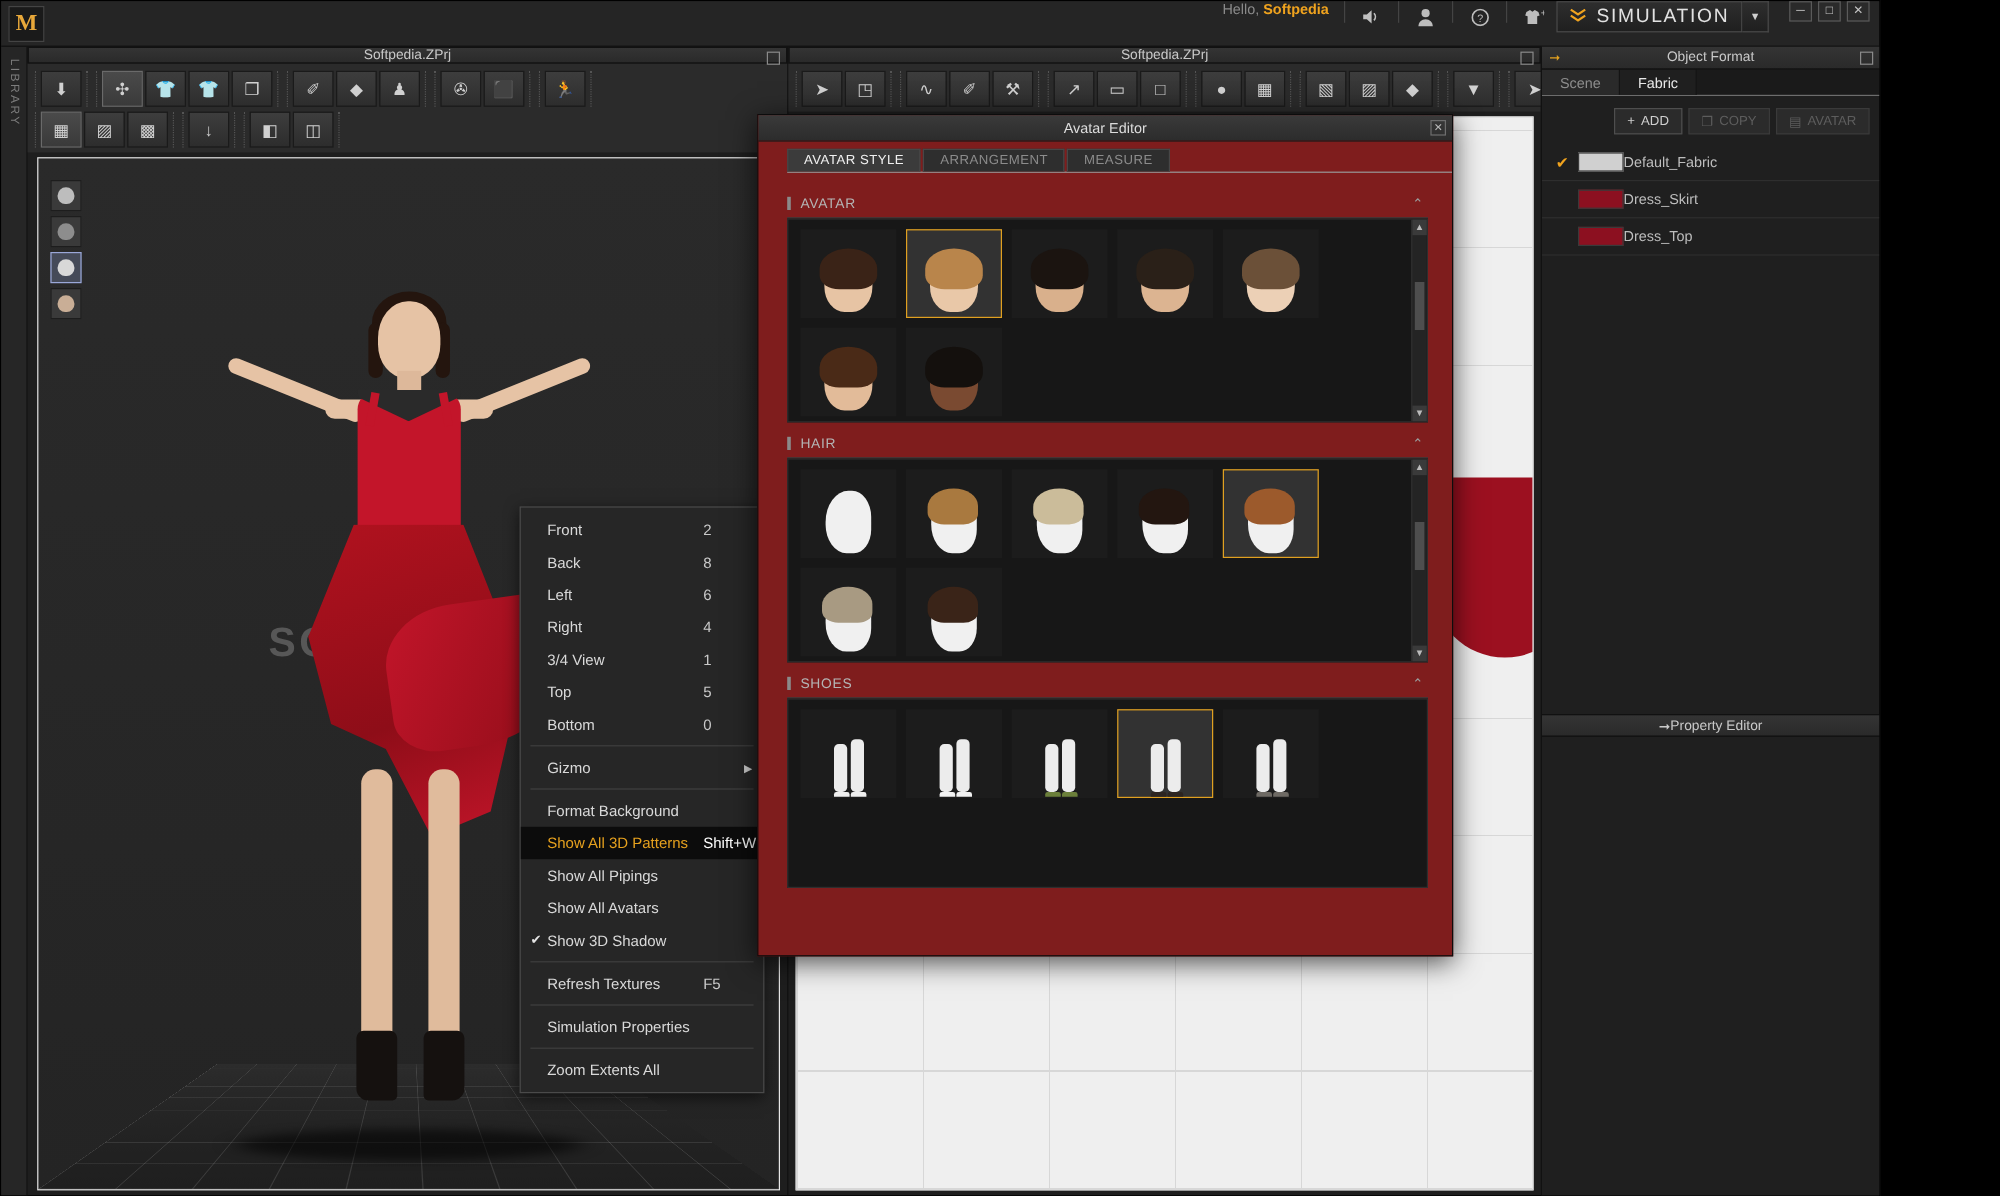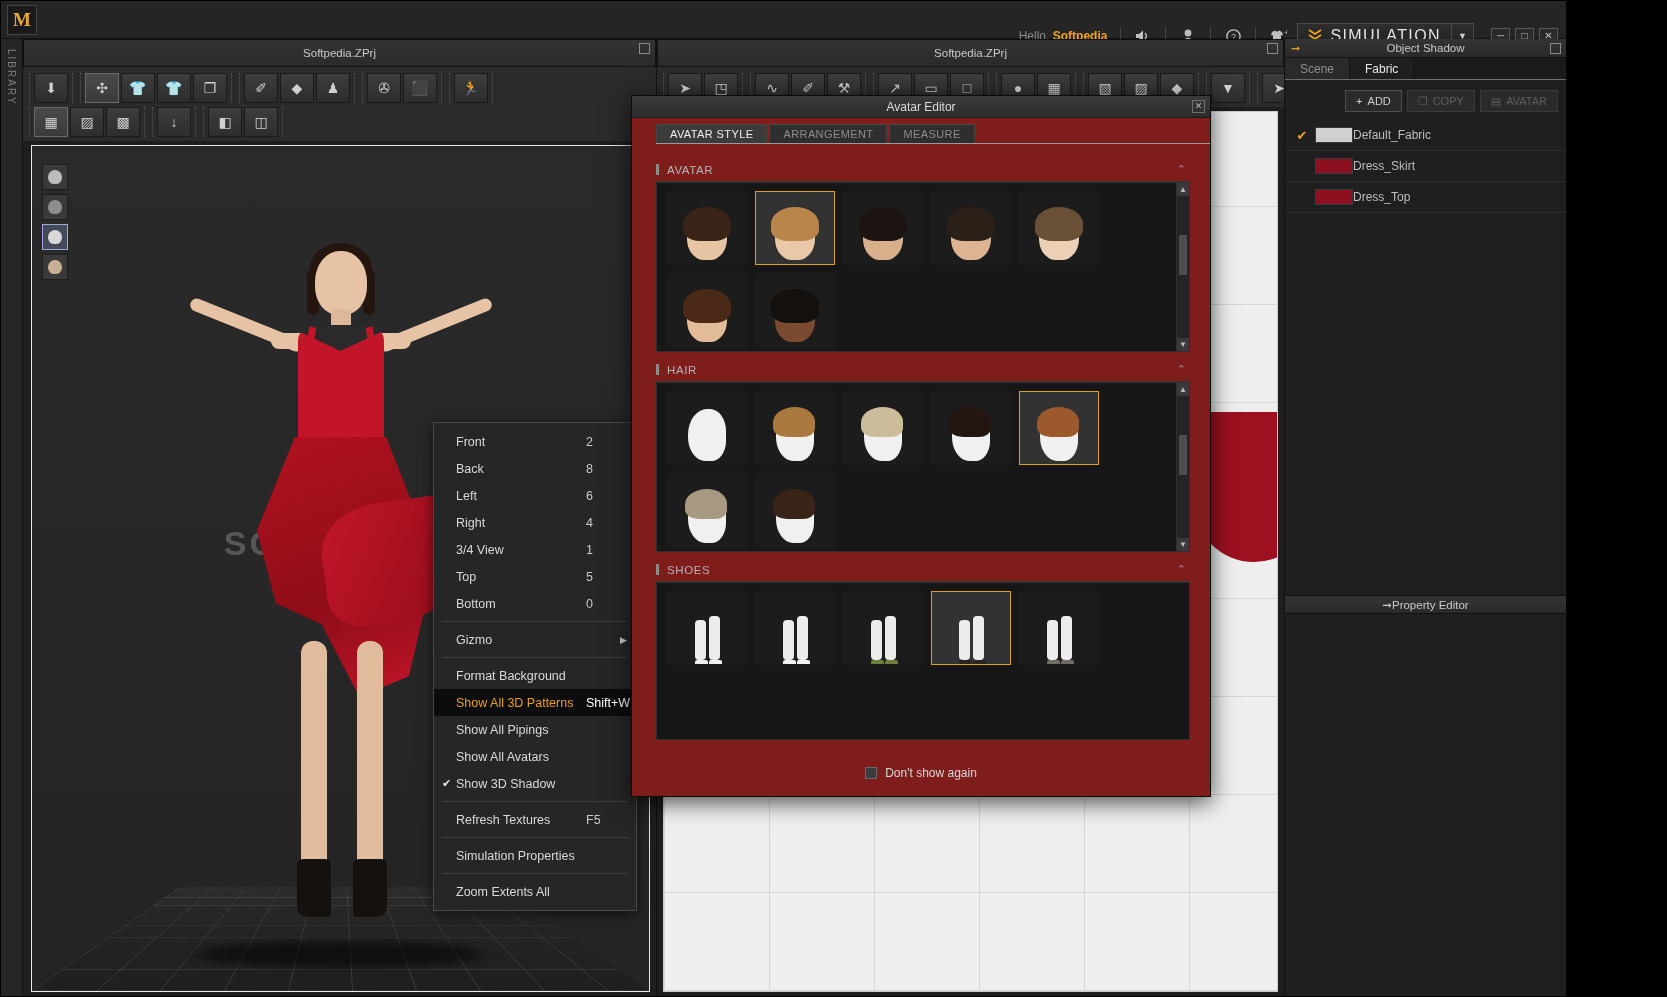--- a/index.html
+++ b/index.html
@@ -30,21 +30,21 @@
     display:flex; align-items:center; justify-content:center;
     color:#e8a83a; font-weight:bold; font-size:19px;
     font-family:"Liberation Serif", serif;
   }
   .menu-items { display:flex; align-items:center; margin-left:16px; }
   .menu-item {
     padding:6px 10px; color:#d2d2d2; font-size:12.5px; cursor:default;
   }
   .menu-right {
     position:absolute; right:4px; top:0; height:38px;
-    display:flex; align-items:center; gap:0px;margin-top:16px;
+    display:flex; align-items:flex-start; gap:0px;
   }
   .hello { color:#8a8a8a; font-size:12px; margin-right:4px; }
   .hello b { color:#f0a31e; font-weight:bold; }
   .vsep { width:1px; height:18px; background:#444; margin:0 9px; }
   .tbicon {
     width:26px; height:26px; display:flex; align-items:center; justify-content:center;
     color:#b8b8b8;
   }
   .sim-btn {
     height:26px; background:linear-gradient(#2e2e2e,#1f1f1f);
@@ -73,21 +73,21 @@
     width:22px; background:#262626; border-right:1px solid #111;
     display:flex; align-items:flex-start; justify-content:center; padding-top:10px;
   }
   .library-rail span {
     writing-mode:vertical-rl; font-size:10px; color:#7d7d7d; letter-spacing:2px;
   }
 
   
   .left-area { flex:1; display:flex; flex-direction:column; min-width:0; position:relative;}
   .panel-title {
-    height:28px; background:linear-gradient(#343434,#2a2a2a);
+    height:14px; background:linear-gradient(#343434,#2a2a2a);
     border:1px solid #111; display:flex; align-items:center; justify-content:center;
     font-size:11.5px; color:#c9c9c9; position:relative;
   }
   .panel-title .restore {
     position:absolute; right:5px; top:3px; width:11px;height:11px;
     border:1px solid #8a8a8a;
   }
   .toolbar-wrap { background:#2b2b2b; padding:4px 0 2px 0; }
   .toolbar-row { display:flex; align-items:center; padding:2px 6px; gap:2px;}
   .tgroup { display:flex; border-left:1px dotted #555; border-right:1px dotted #555; padding:0 3px; margin-right:5px;}
@@ -648,21 +648,21 @@
       <div class="pattern-board">
         <div class="pb-grid"></div>
         <div class="pb-piece" style="left:-60px;top:10px;width:190px;height:520px;"></div>
         <div class="pb-red" style="left:530px;top:300px;width:120px;height:150px;border-radius:0 0 70px 70px;"></div>
       </div>
     </div>
 
     <div class="right-panel">
       <div class="rp-header">
         <span class="pin">➞</span>
-        <span>Object Shadow</span>
+        <span>Object Format</span>
         <span class="restore2"></span>
       </div>
       <div class="rp-tabs" id="obtabs">
           <div class="rp-tab">Scene</div>
           <div class="rp-tab active">Fabric</div>
         </div>
       <div class="rp-actions" id="obbtns">
           <div class="rp-btn">
             <span>+</span>
             <span>ADD</span>
@@ -861,19 +861,13 @@
             <div class="leg" style="height:40px">
               <div class="shoe" style="height:14px;background:#6e6a64;margin-top:40px"></div>
             </div>
             <div class="leg" style="height:44px">
               <div class="shoe" style="height:14px;background:#6e6a64;margin-top:44px"></div>
             </div>
           </div>
         </div>
       </div>
     </div>
-  <div class="dlg-foot">
-    <label class="cbrow">
-      <span class="cbox"></span>
-      <span class="cblabel">Don't show again</span>
-    </label>
-  </div>
 </div>
 
 </body></html>

